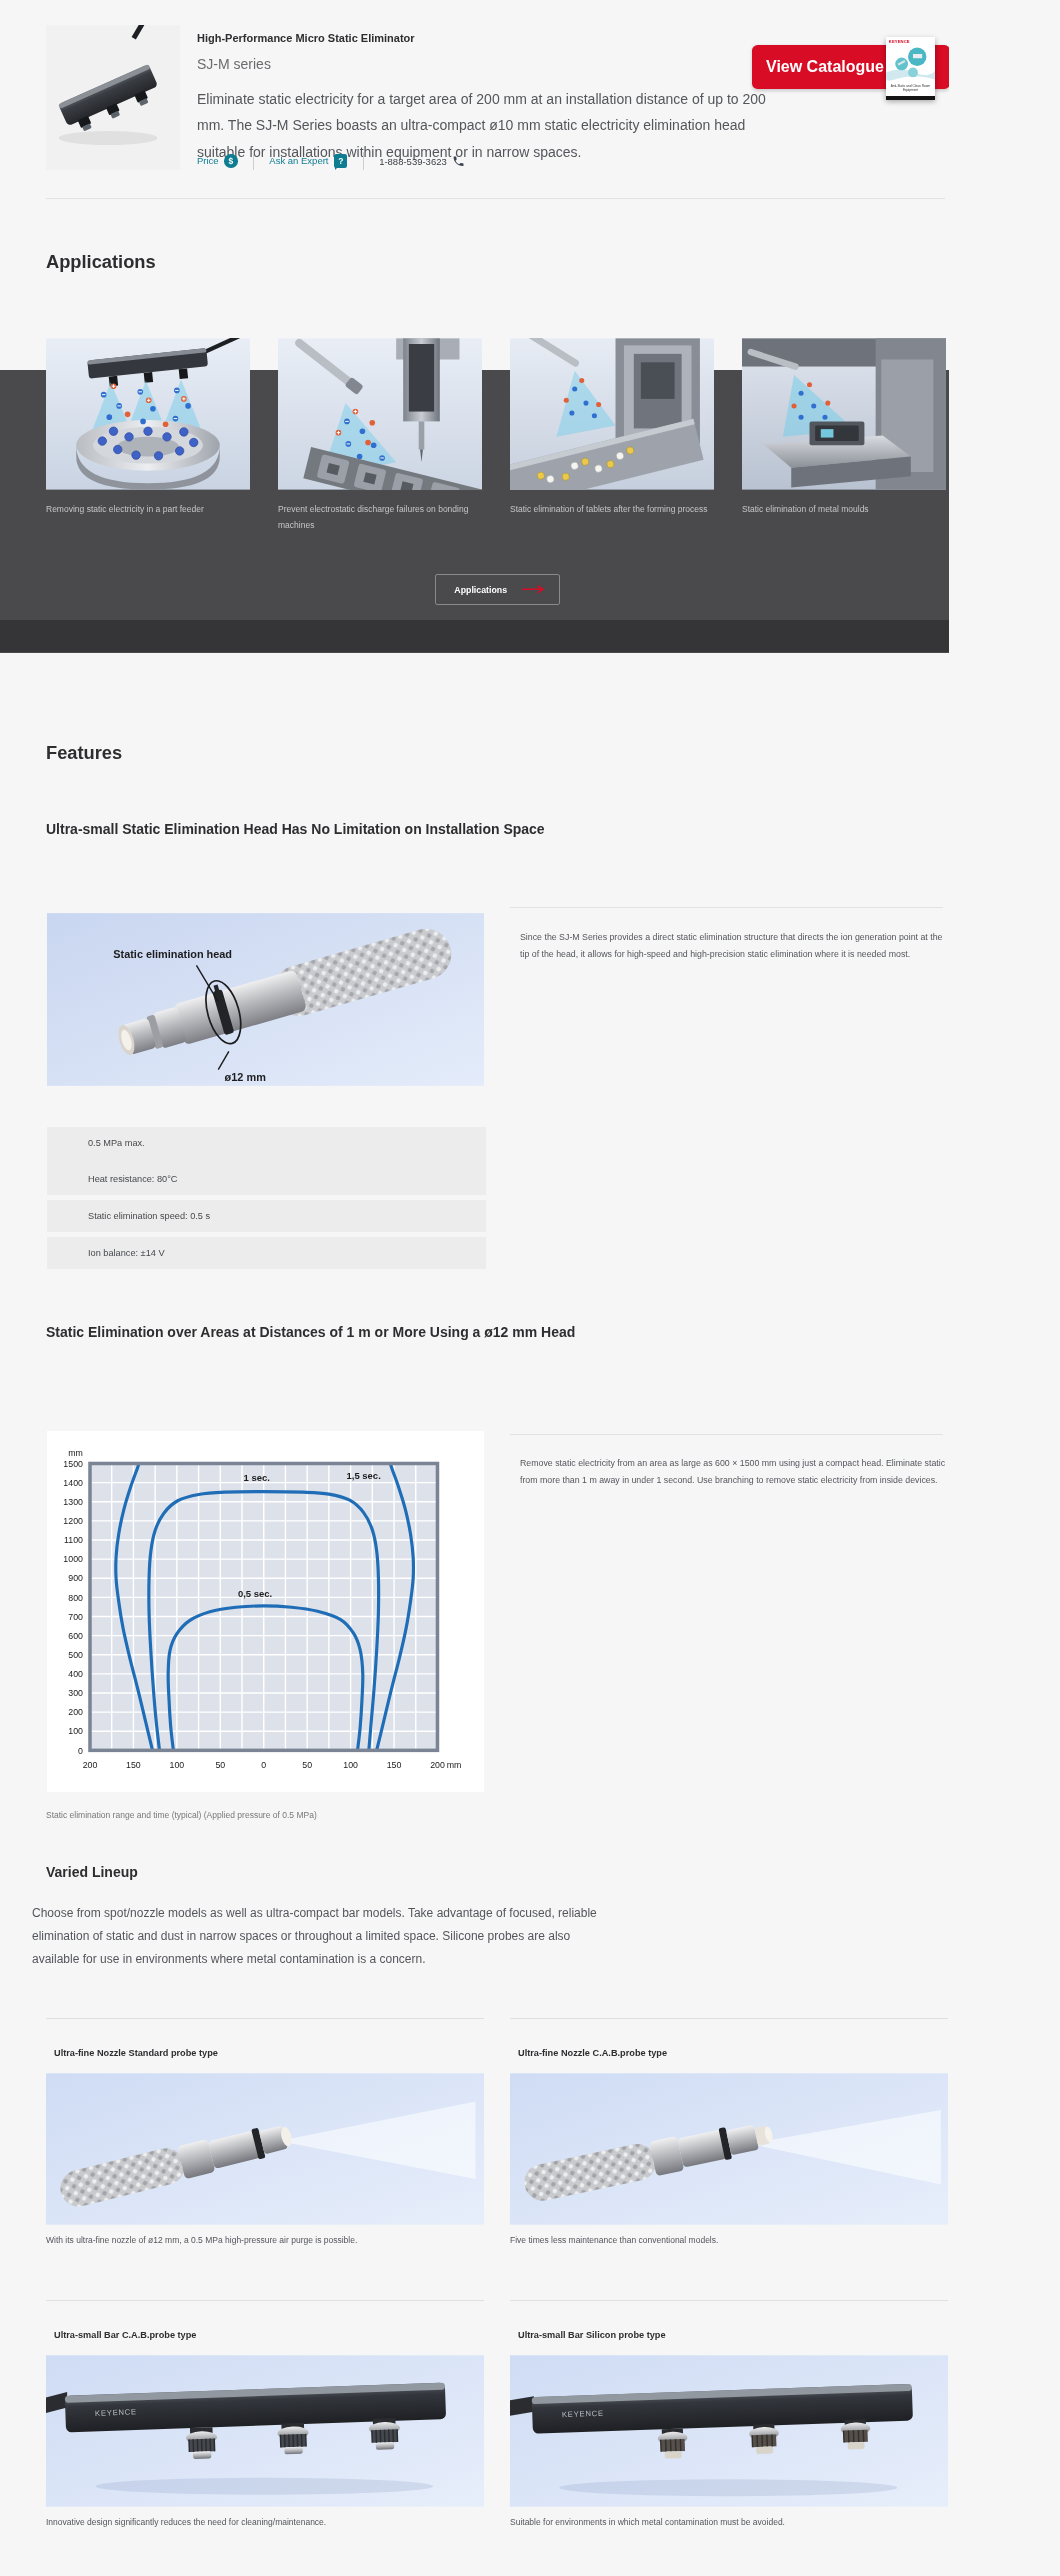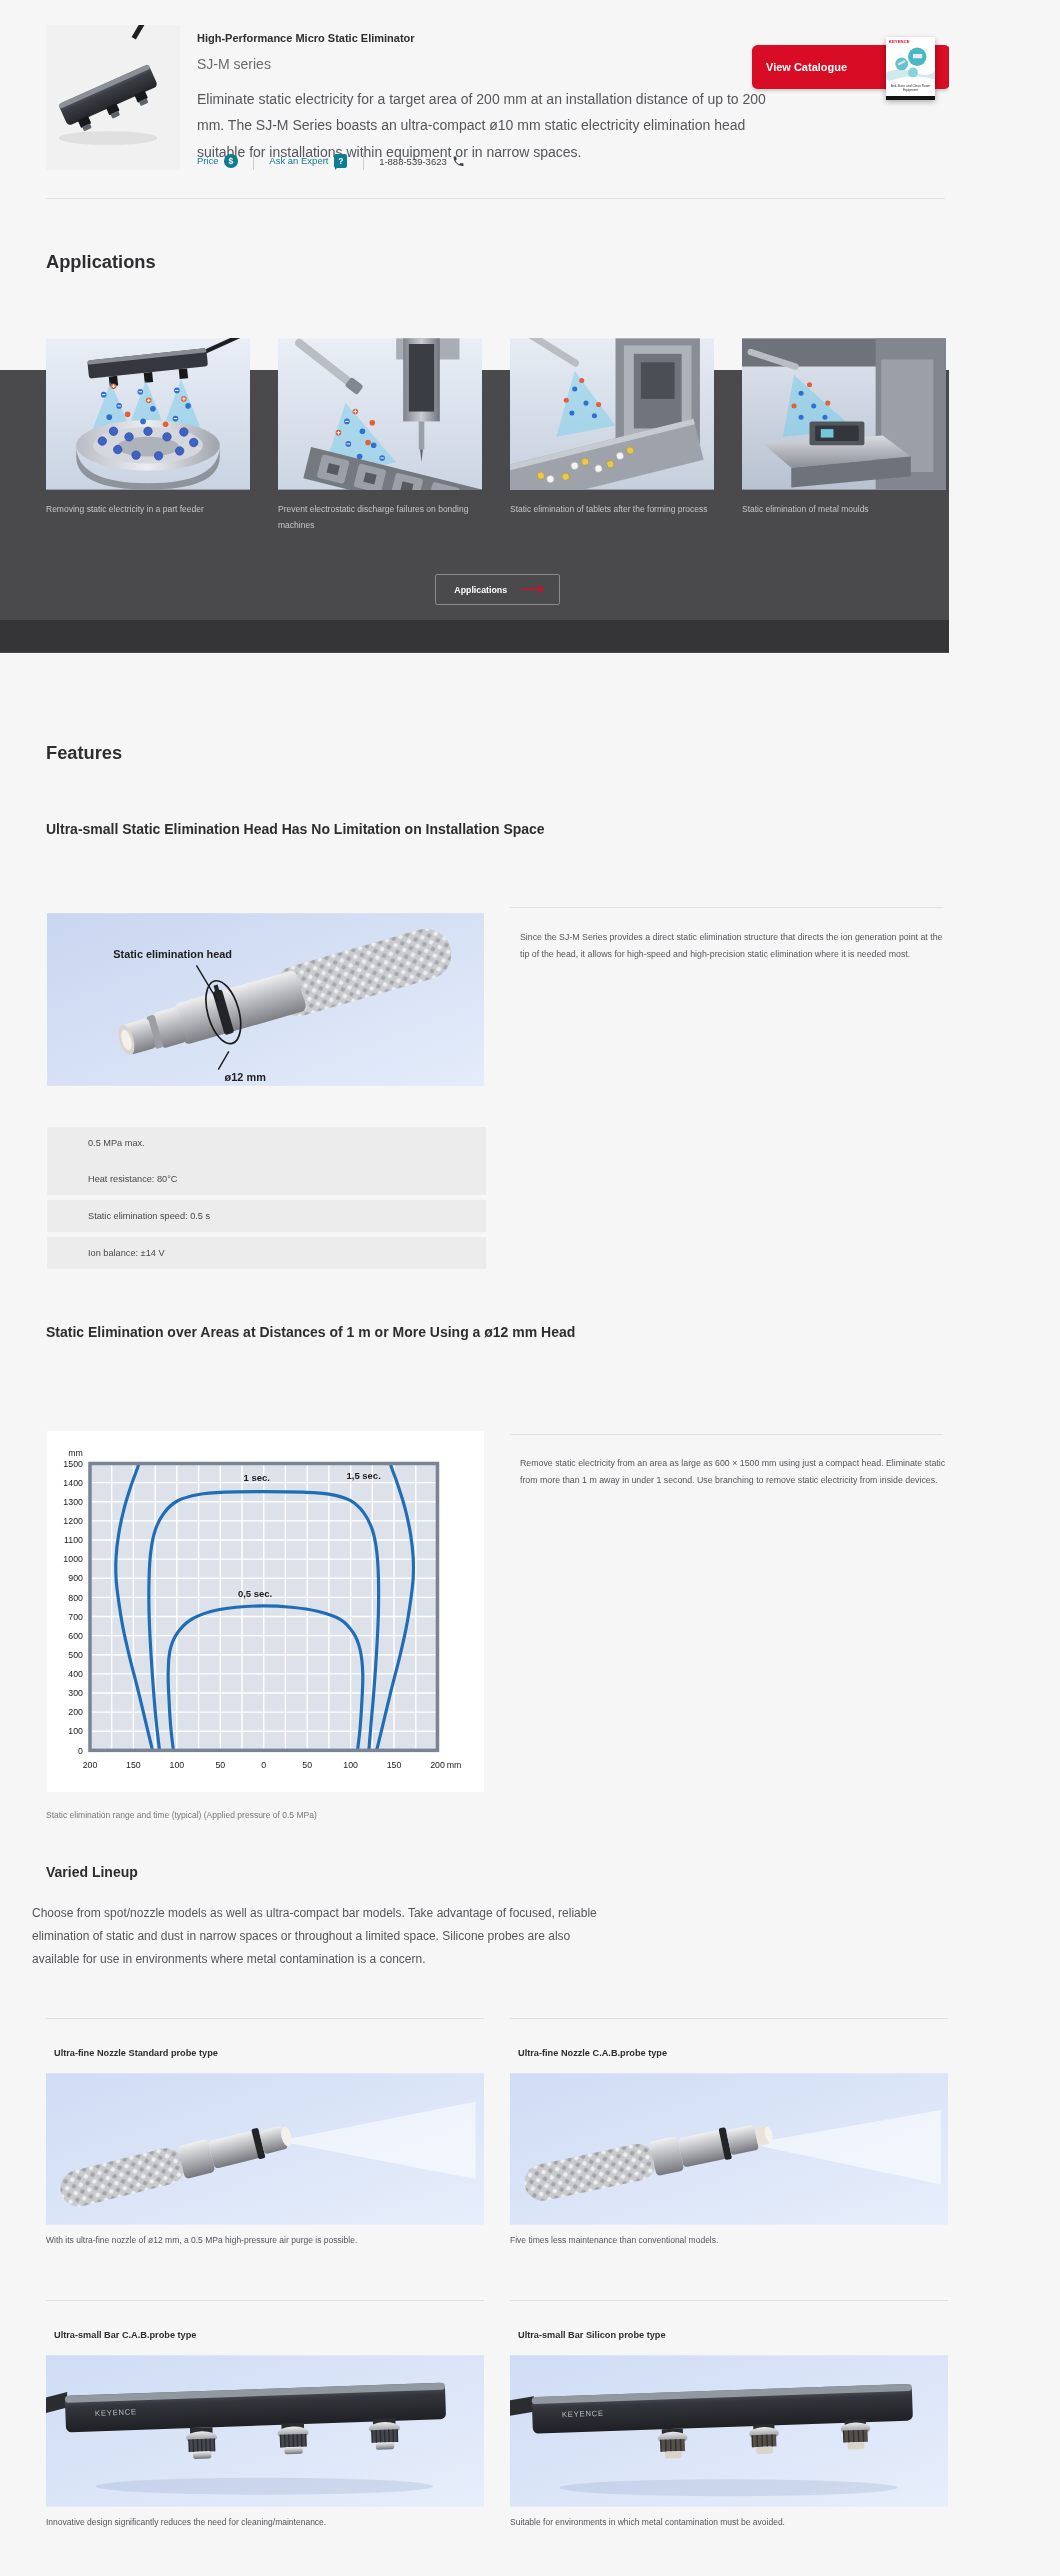--- a/index.html
+++ b/index.html
@@ -16,21 +16,21 @@
   .hdr-links { left:197px; top:149px; display:flex; align-items:center; height:24px; }
   .hdr-link { display:flex; align-items:center; gap:5.6px; font-size:9.5px; color:#0e7d92; cursor:pointer; }
   .hdr-link.dark { color:#3a3d42; }
   .vdiv { width:0.7px; height:18.3px; background:#cfcfd1; margin:0 15.5px; }
   .badge-circle { width:13.4px; height:13.4px; border-radius:50%; background:#0e7d92; color:#fff;
     font-size:8.5px; font-weight:bold; display:flex; align-items:center; justify-content:center; }
   .badge-square { width:13.4px; height:13.4px; border-radius:2.1px; background:#0e7d92; color:#fff;
     font-size:8.5px; font-weight:bold; display:flex; align-items:center; justify-content:center; position:relative; }
   .badge-square:after { content:""; position:absolute; left:1.4px; bottom:-2.8px; border:2.1px solid transparent; border-top-color:#0e7d92; border-left-color:#0e7d92; }
   .catalogue-btn { left:752px; top:45px; width:198px; height:44px; background:#d80c24; border-radius:5.6px;
-    color:#fff; font-size:11px; font-weight:bold; display:flex; align-items:center; padding-left:14px;
+    color:#fff; font-size:16px; font-weight:bold; display:flex; align-items:center; padding-left:14px;
     box-shadow:0 1.4px 3.5px rgba(0,0,0,.18); cursor:pointer; }
   .catalogue-cover { left:886px; top:37px; width:49px; height:63px; background:#fff;
     box-shadow:0 2.1px 5.6px rgba(0,0,0,.35); overflow:hidden; }
   .cover-brand { position:absolute; left:2.8px; top:2.1px; font-size:4.2px; font-weight:bold; color:#d80c24; letter-spacing:0.1px; }
   .cover-title { position:absolute; left:0; bottom:7.8px; width:100%; text-align:center; font-size:3.2px; color:#333; }
   .cover-bar { position:absolute; left:0; bottom:0; width:100%; height:4.2px; background:#141414; }
   .hdr-rule { left:46px; top:198px; width:899px; height:0.7px; background:#e2e2e3; }
 
   
   .dark-band { left:0; top:370px; width:1061px; height:283px; background:#4a4a4d; }

